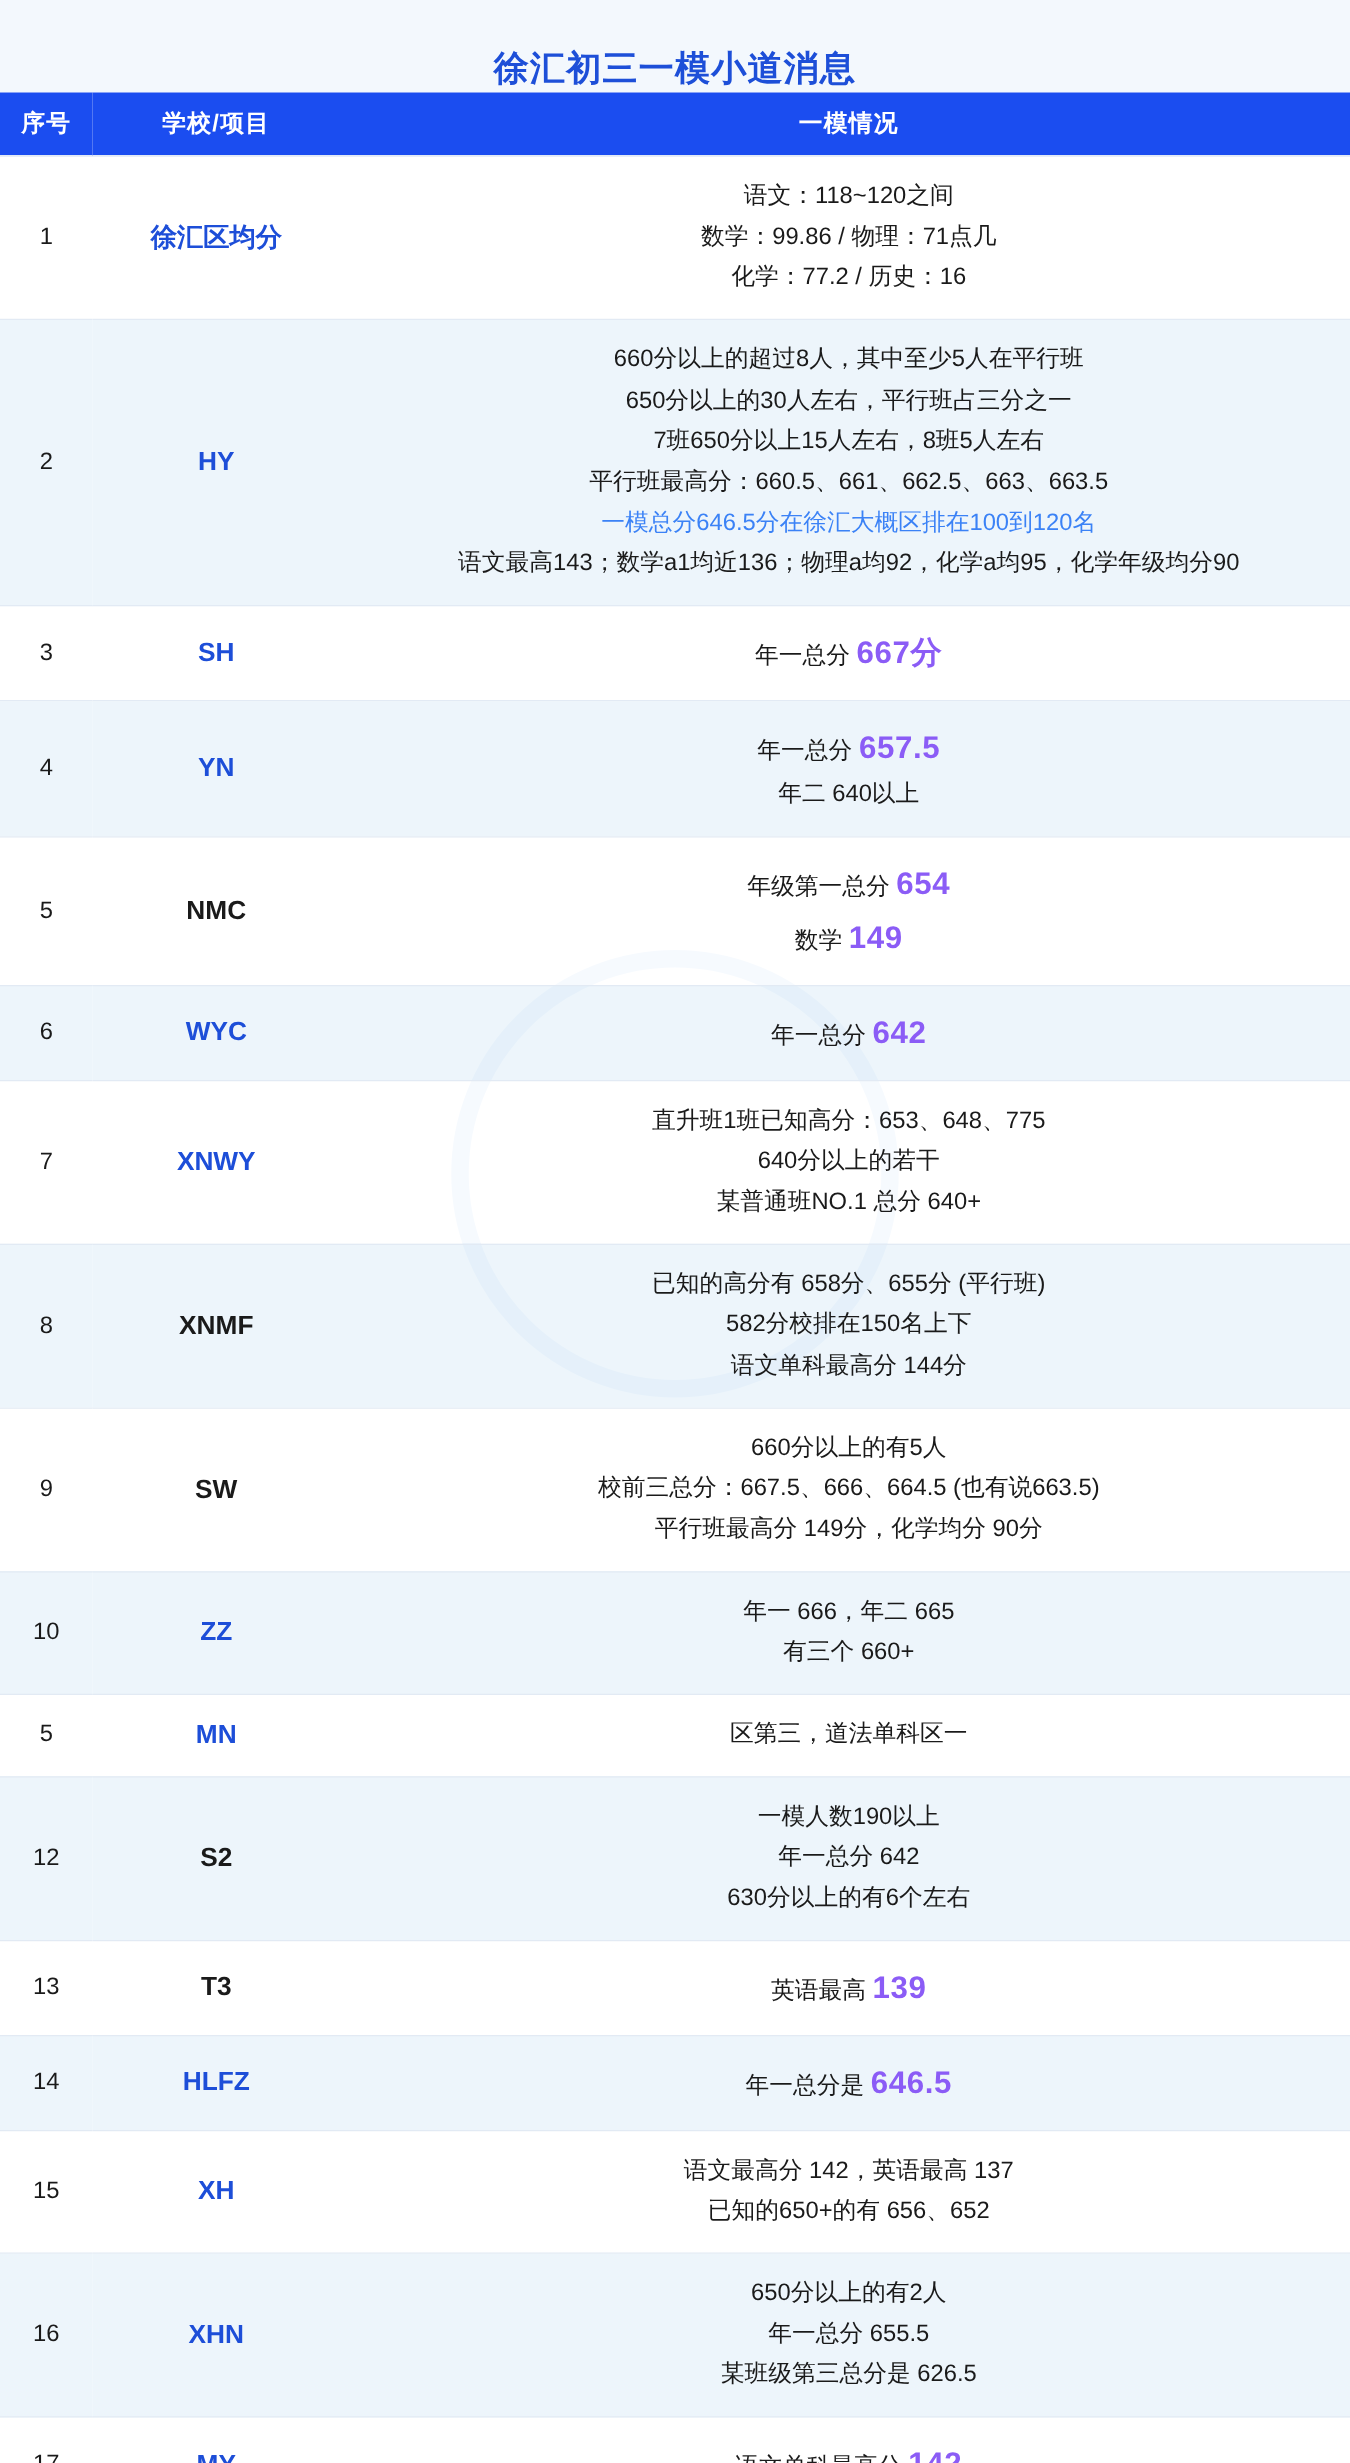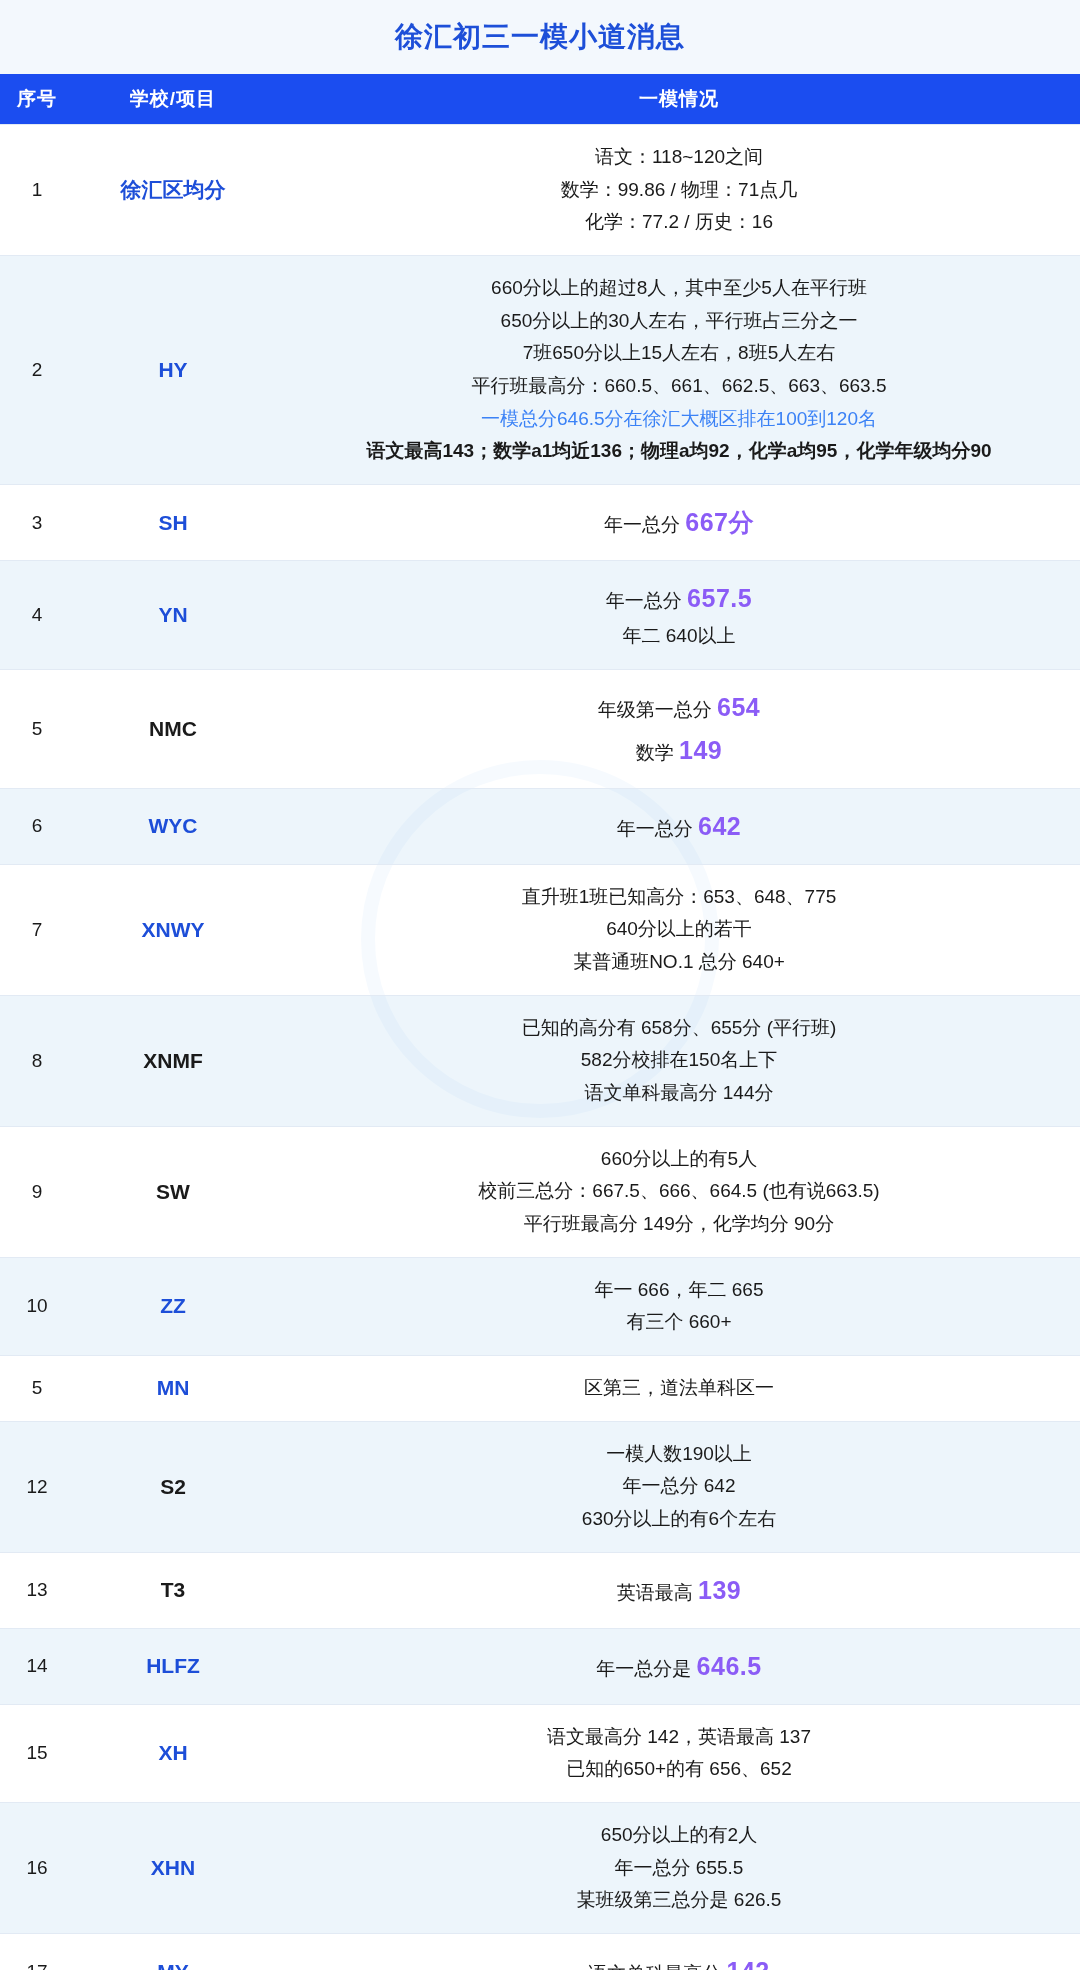--- a/index.html
+++ b/index.html
@@ -46,21 +46,21 @@
   .watermark .wm-line2 {
     font-size: 60px;
     letter-spacing: 2px;
   }
   .title-bar {
     position: relative;
     z-index: 2;
     height: 74px;
     background: #f3f8fd;
     display: flex;
-    align-items: center;
+    align-items: flex-end;
     justify-content: center;
   }
   .title-bar .title-text {
     font-size: 28px;
     font-weight: bold;
     color: #1d4fd8;
     letter-spacing: 1px;
   }
   table.sheet {
     position: relative;
@@ -111,21 +111,21 @@
     color: #1a1a1a;
   }
   td.cell-info .line { display: block; white-space: nowrap; }
   td.cell-info .line.faint { color: #3b82f6; }
   .hl {
     color: #8b5cf6;
     font-weight: bold;
     font-size: 25px;
     letter-spacing: 0.5px;
   }
-  .strong { font-weight: bold; }
+  .strong { font-weight: normal; }
 </style>
 </head>
 <body>
 
 <div class="page">
 
   <div class="watermark">
   </div>
 
   <div class="title-bar">

